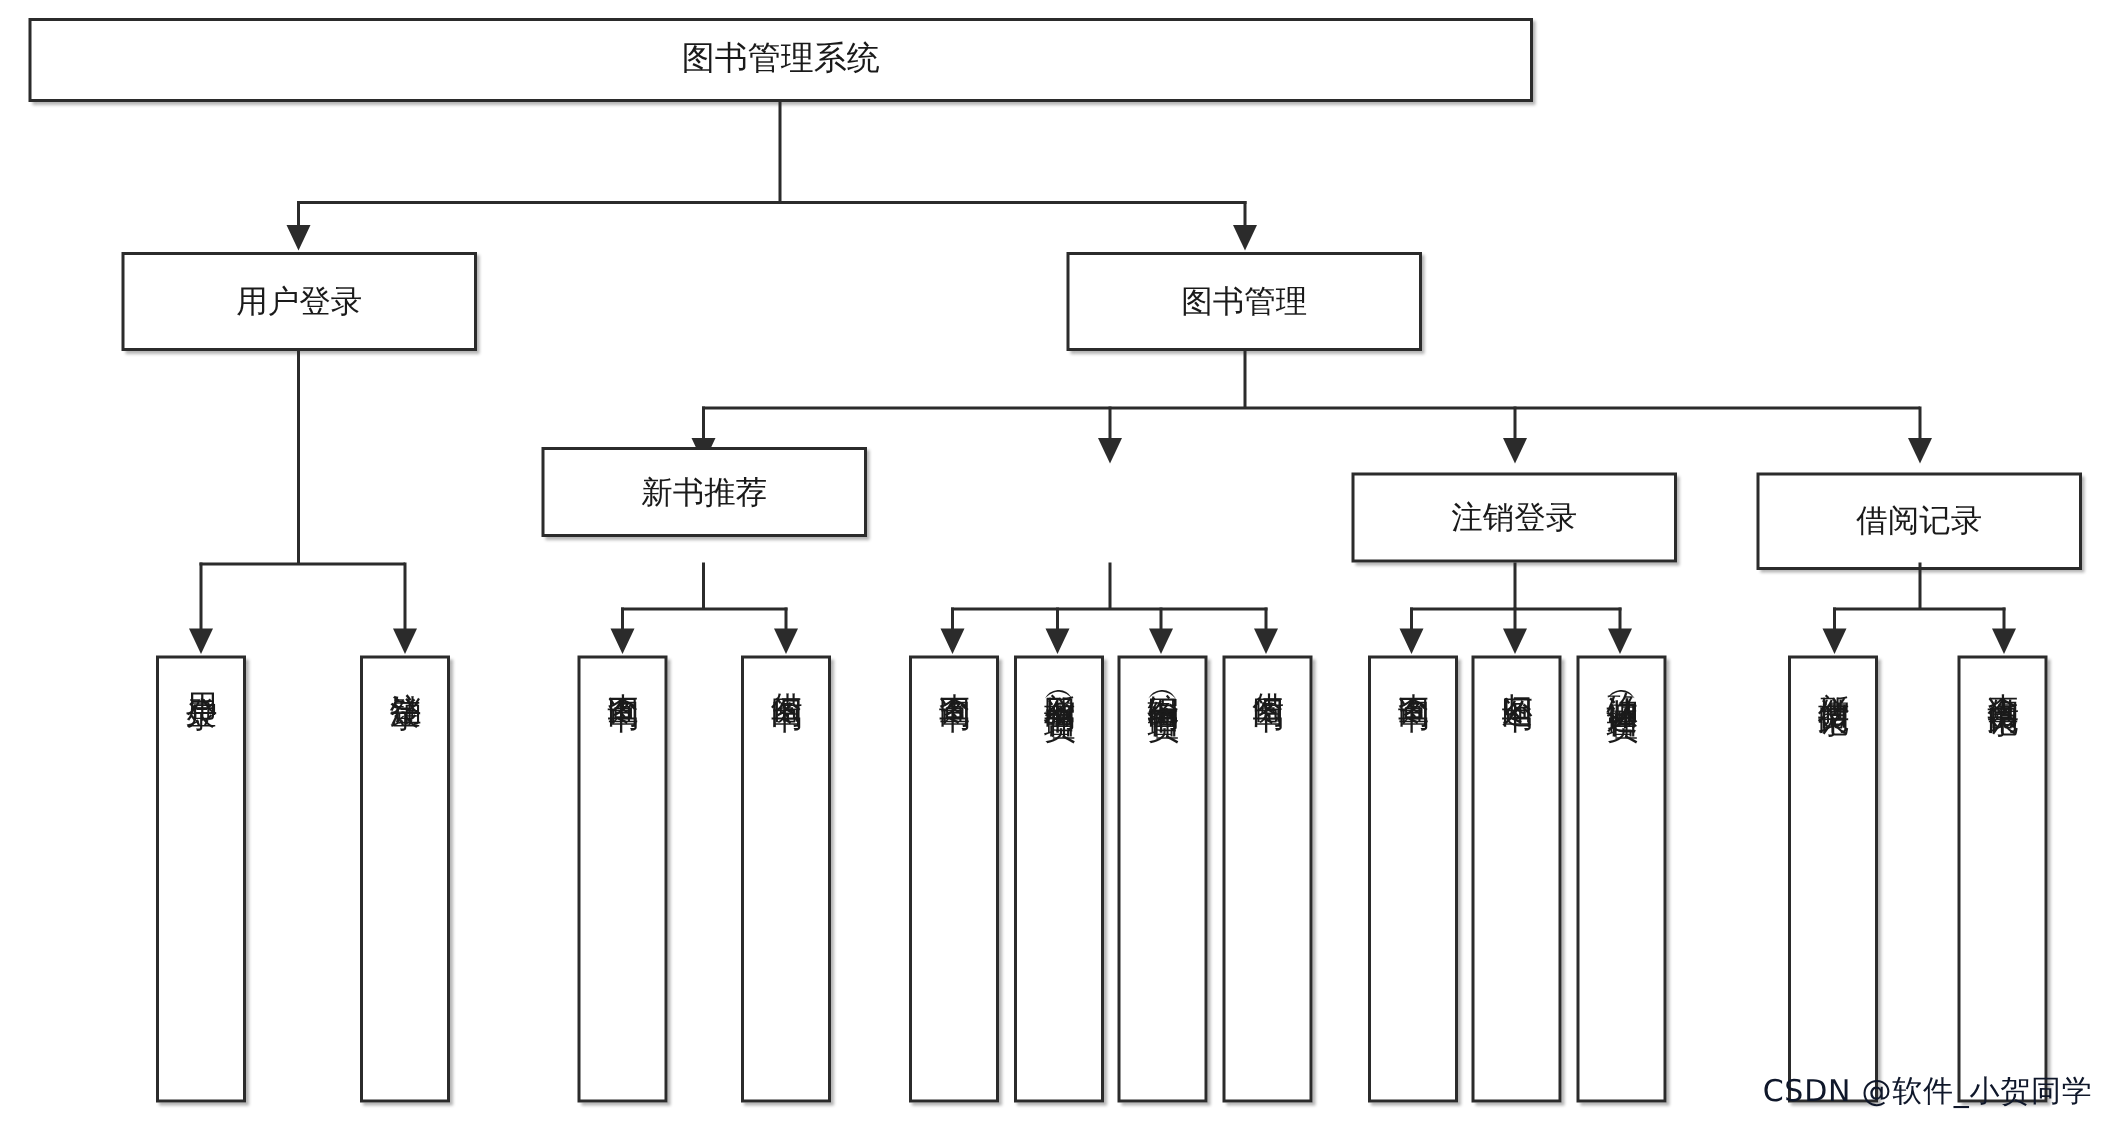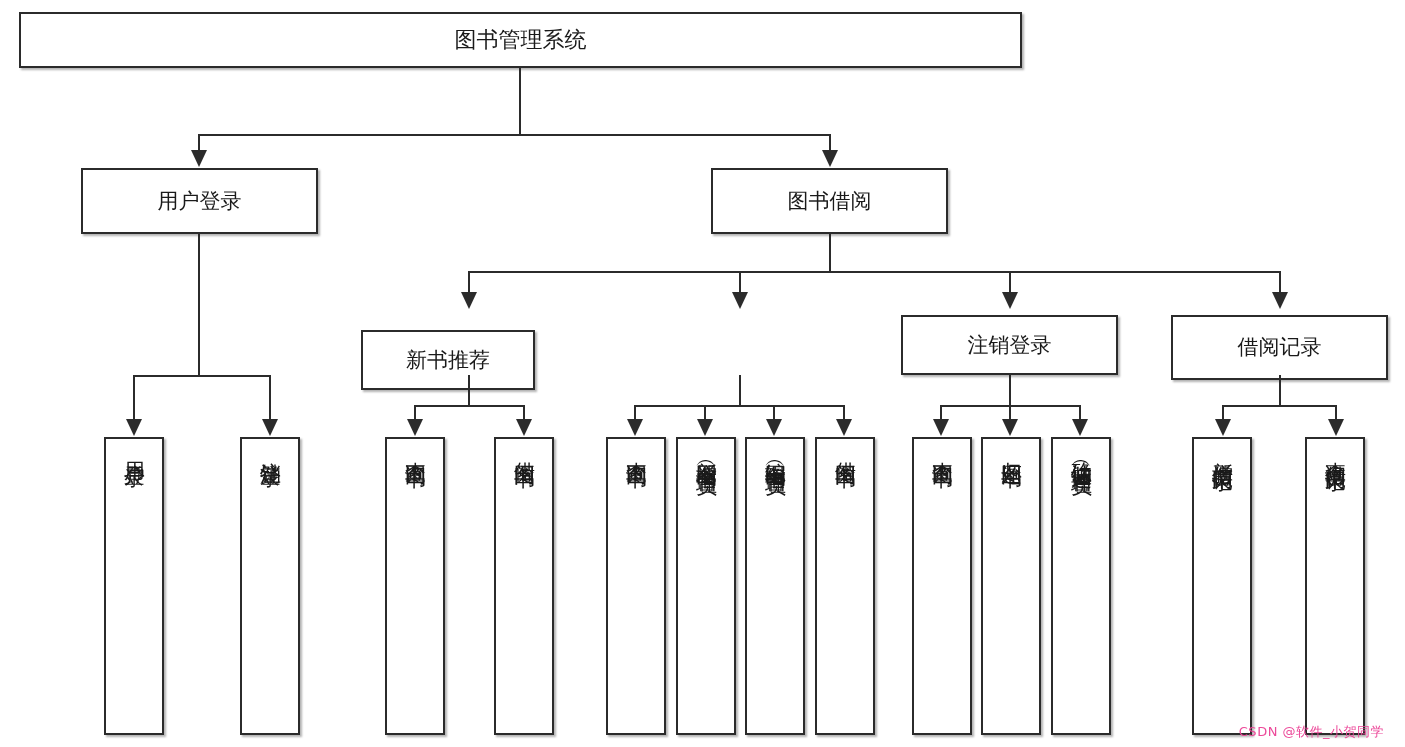--- a/index.html
+++ b/index.html
@@ -64,24 +64,24 @@
   .arrow {
     position: absolute;
     width: 0;
     height: 0;
     border-left: 8px solid transparent;
     border-right: 8px solid transparent;
     border-top: 17px solid #2b2b2b;
   }
   .watermark {
     position: absolute;
-    right: 21px;
+    right: 10px;
     bottom: 6px;
-    font-size: 13px;
-    color: #ec4899;
+    font-size: 20px;
+    color: #0f172a;
     letter-spacing: 0.5px;
     white-space: nowrap;
     user-select: none;
   }
 </style>
 </head>
 <body>
 
 <div id="canvas">
 
@@ -93,42 +93,42 @@
   <div class="edge hline" style="left:198px; top:134px; width:633px; height:2px;"></div>
   <div class="edge vline" style="left:198px; top:134px; width:2px; height:20px;"></div>
   <div class="arrow" style="left:191px; top:150px;"></div>
   <div class="edge vline" style="left:829px; top:134px; width:2px; height:20px;"></div>
   <div class="arrow" style="left:822px; top:150px;"></div>
 
   <div class="node h" style="left:81px; top:168px; width:237px; height:66px;">
     <span class="node-label">用户登录</span>
   </div>
   <div class="node h" style="left:711px; top:168px; width:237px; height:66px;">
-    <span class="node-label">图书借阅</span>
+    <span class="node-label">图书管理</span>
   </div>
 
   <div class="edge vline" style="left:198px; top:234px; width:2px; height:142px;"></div>
   <div class="edge hline" style="left:133px; top:375px; width:137px; height:2px;"></div>
   <div class="edge vline" style="left:133px; top:375px; width:2px; height:48px;"></div>
   <div class="arrow" style="left:126px; top:419px;"></div>
   <div class="edge vline" style="left:269px; top:375px; width:2px; height:48px;"></div>
   <div class="arrow" style="left:262px; top:419px;"></div>
 
   <div class="edge vline" style="left:829px; top:234px; width:2px; height:38px;"></div>
   <div class="edge hline" style="left:468px; top:271px; width:812px; height:2px;"></div>
   <div class="edge vline" style="left:468px; top:271px; width:2px; height:25px;"></div>
   <div class="arrow" style="left:461px; top:292px;"></div>
   <div class="edge vline" style="left:739px; top:271px; width:2px; height:25px;"></div>
   <div class="arrow" style="left:732px; top:292px;"></div>
   <div class="edge vline" style="left:1009px; top:271px; width:2px; height:25px;"></div>
   <div class="arrow" style="left:1002px; top:292px;"></div>
   <div class="edge vline" style="left:1279px; top:271px; width:2px; height:25px;"></div>
   <div class="arrow" style="left:1272px; top:292px;"></div>
 
-  <div class="node h" style="left:361px; top:330px; width:174px; height:60px;justify-content:center;">
+  <div class="node h" style="left:361px; top:298px; width:217px; height:60px;justify-content:center;">
     <span class="node-label">新书推荐</span>
   </div>
   <div class="node h" style="left:901px; top:315px; width:217px; height:60px;">
     <span class="node-label">注销登录</span>
   </div>
   <div class="node h" style="left:1171px; top:315px; width:217px; height:65px;align-items:center;">
     <span class="node-label">借阅记录</span>
   </div>
 
   <div class="edge vline" style="left:468px; top:375px; width:2px; height:31px;"></div>

